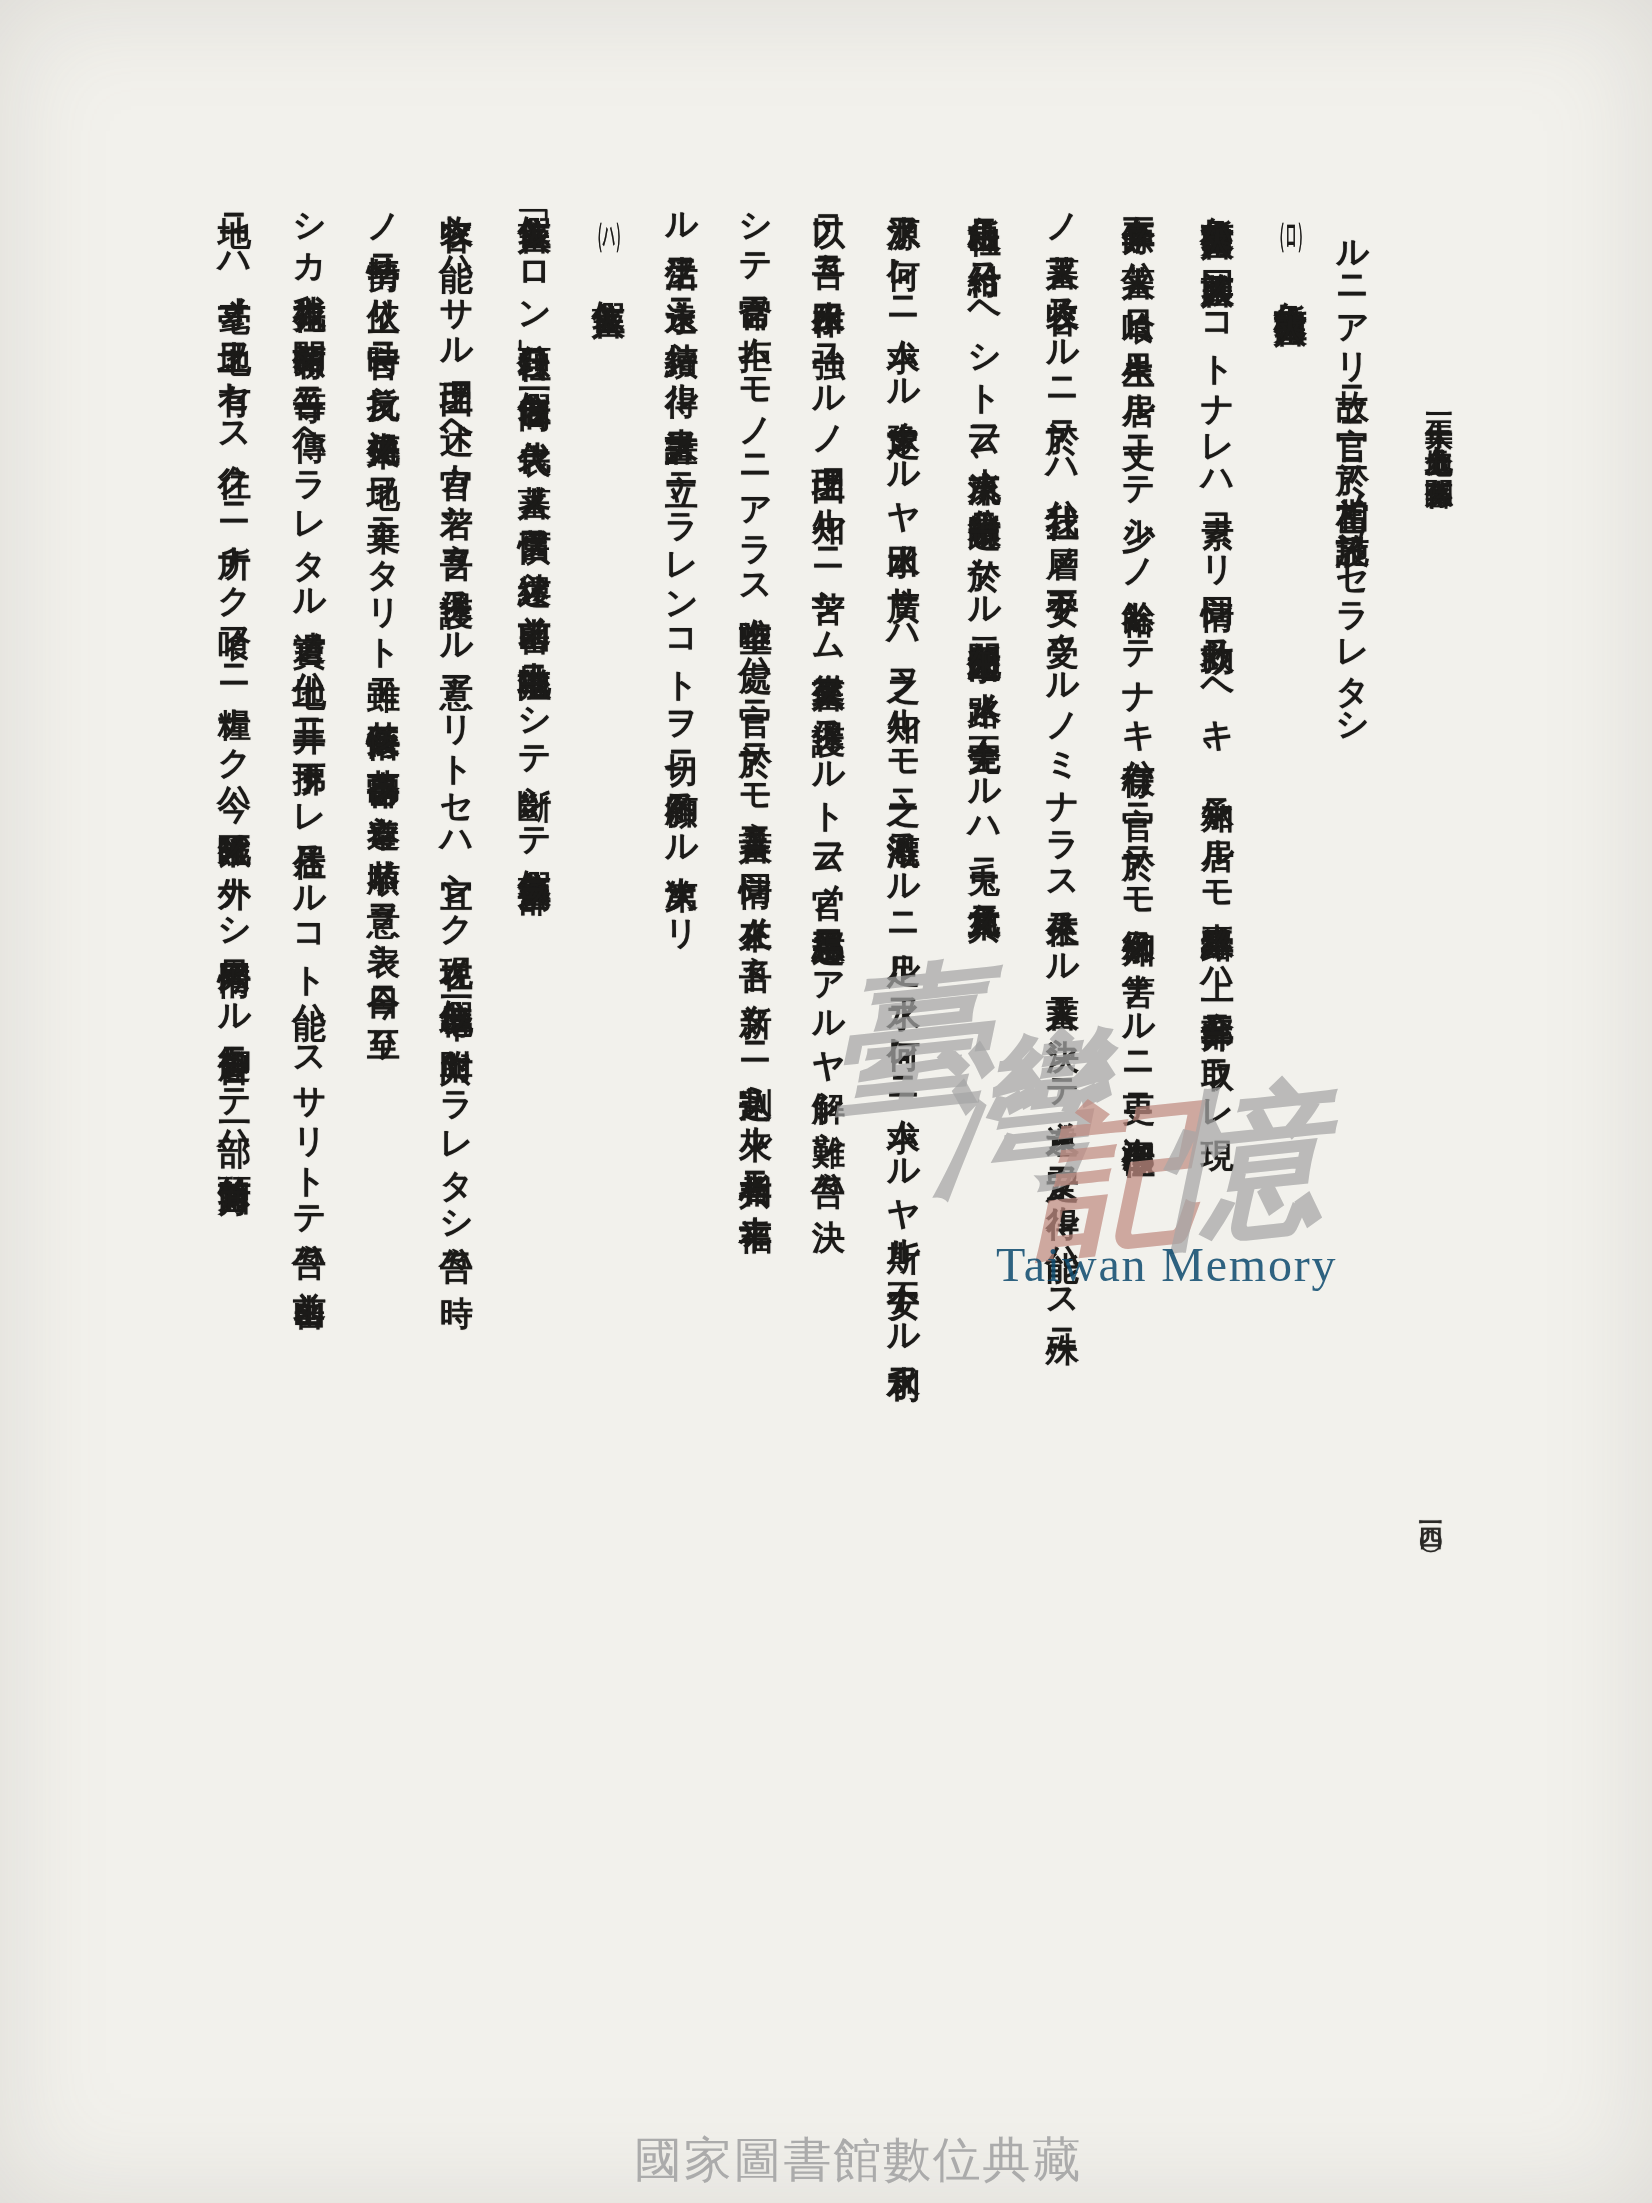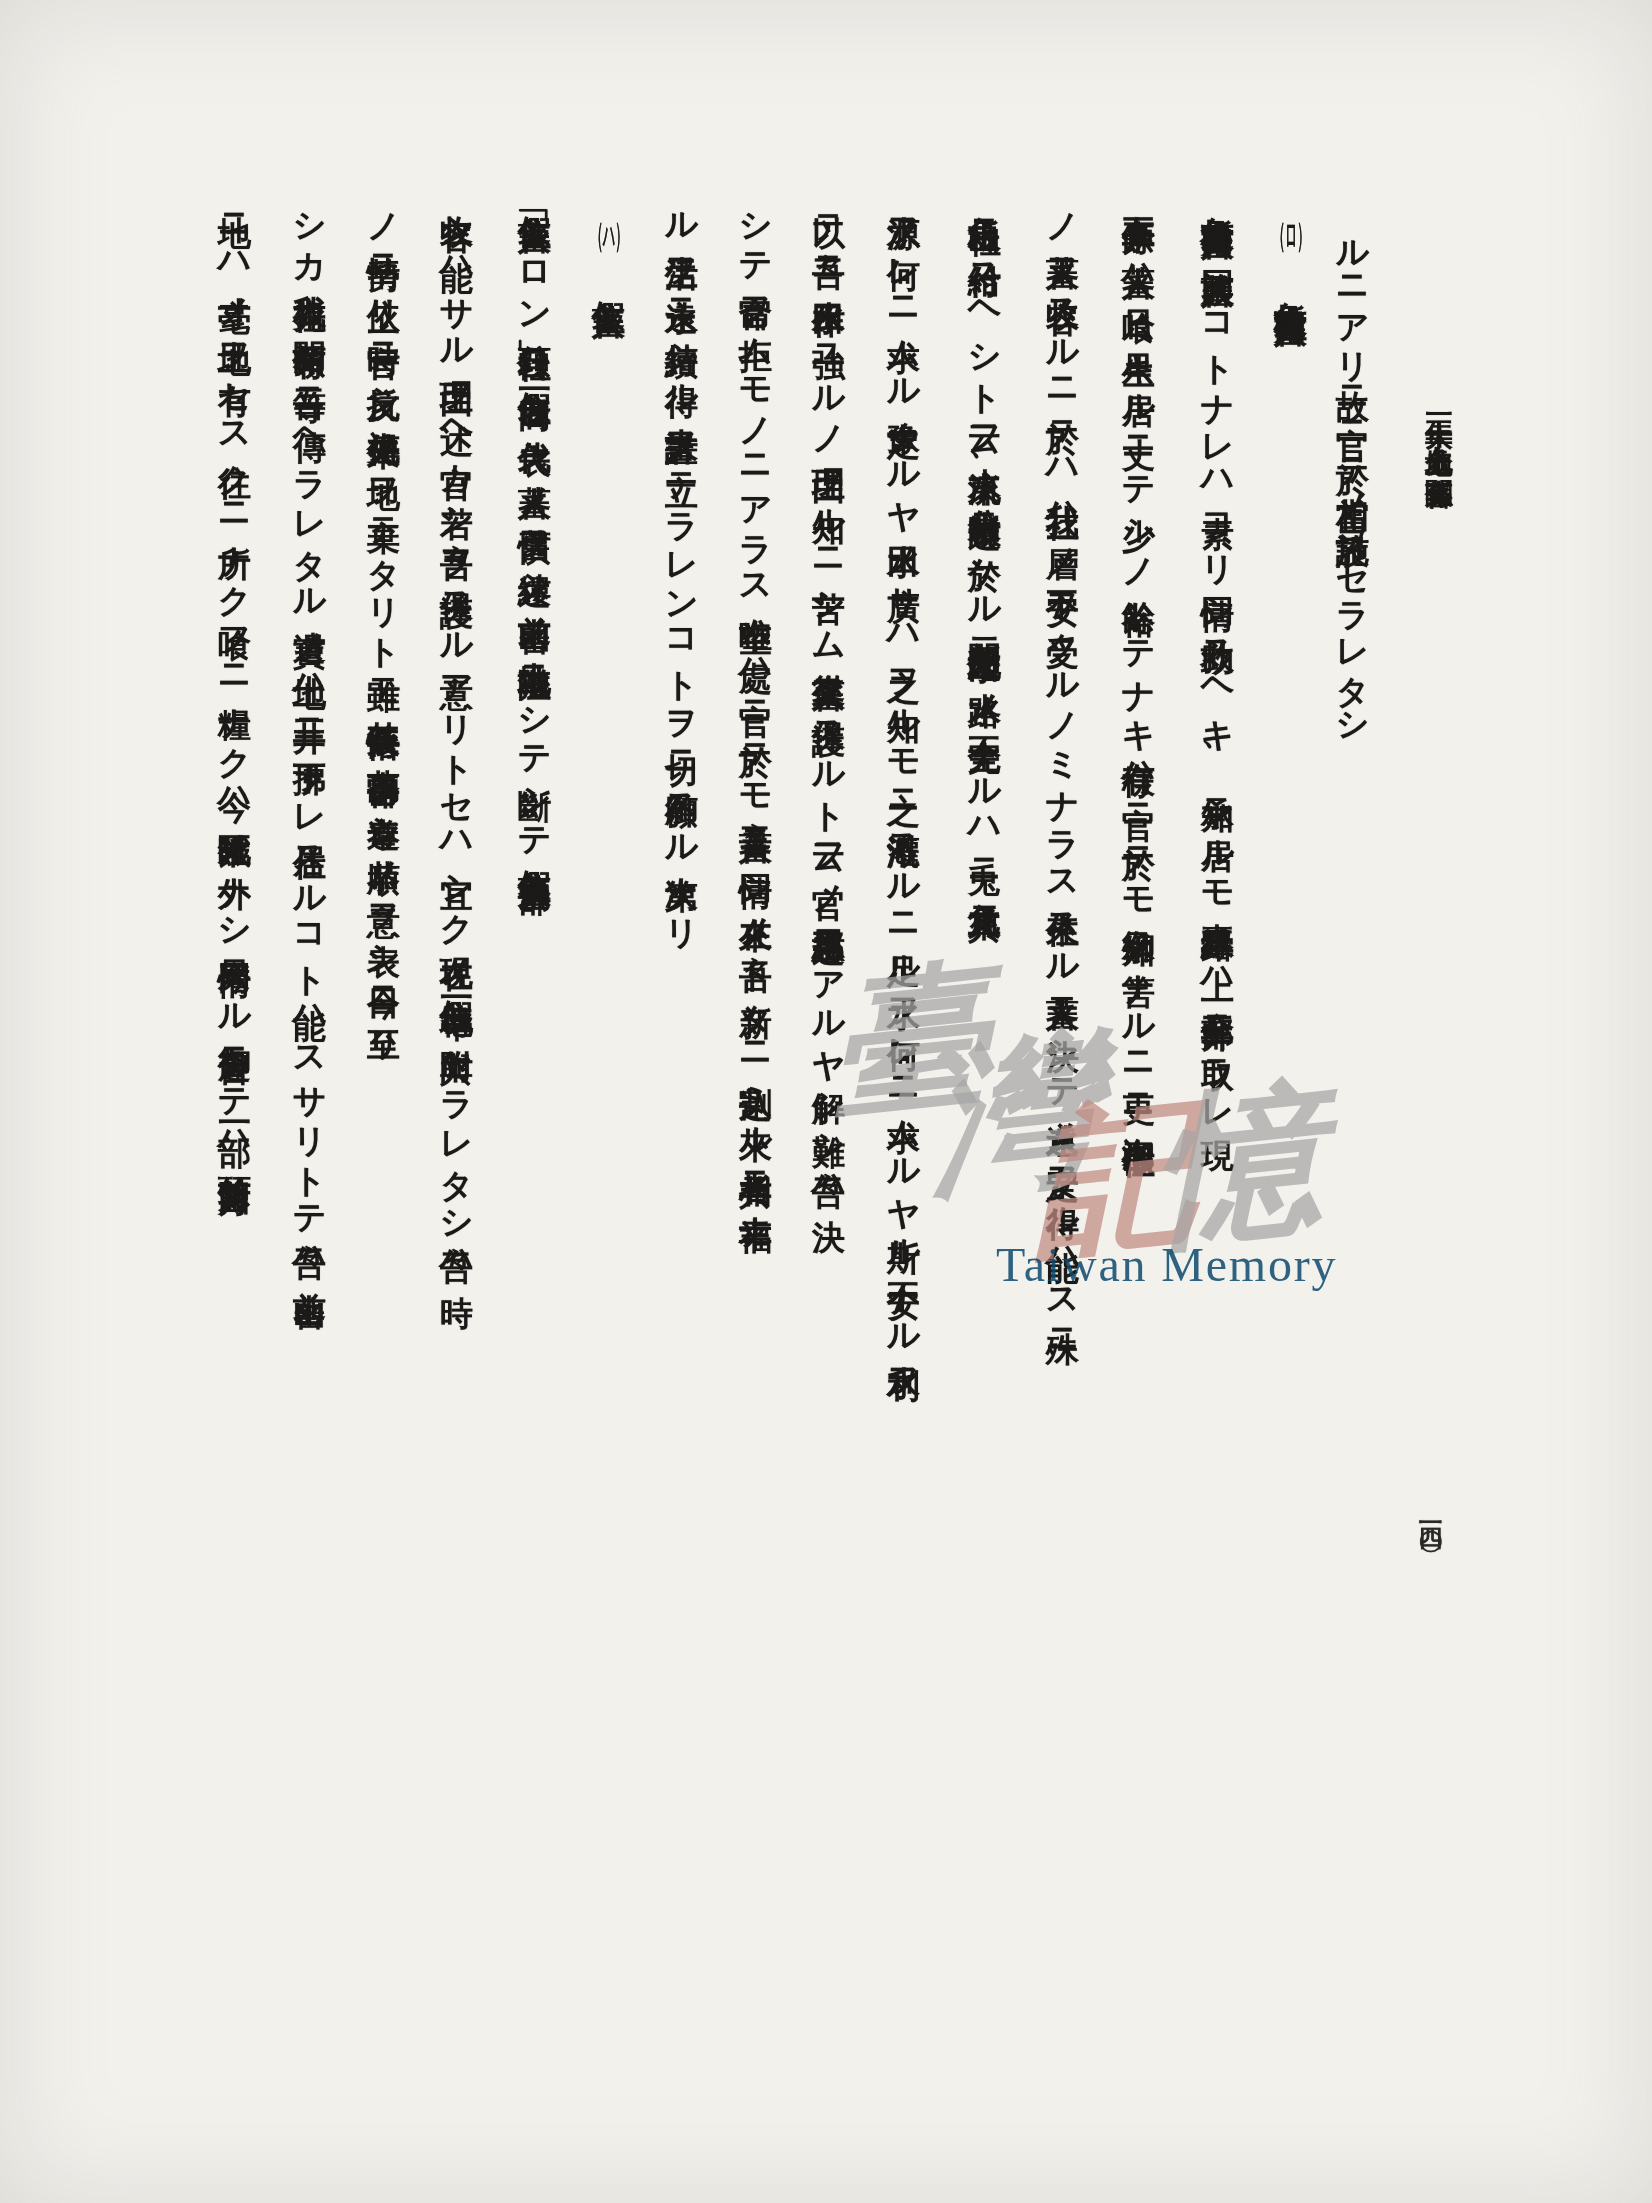--- a/index.html
+++ b/index.html
@@ -94,15 +94,16 @@
   <div class="vcol pagenum-col" style="--x:1437px; --top:1509px;">四一〇</div>
 
   <div>
     <div class="wm-char" style="--x: 831px; top: 962px; left: 831px; font-size: 156px; color: rgb(166, 166, 166);">臺</div>
       <div class="wm-char" style="--x: 932px; top: 1033px; left: 932px; font-size: 163px; color: rgb(166, 166, 166);">灣</div>
       <div class="wm-char" style="--x: 1036px; top: 1097px; left: 1036px; font-size: 158px; color: rgb(193, 140, 130);">記</div>
       <div class="wm-char" style="--x: 1155px; top: 1082px; left: 1155px; font-size: 165px; color: rgb(166, 166, 166);">憶</div>
     <div class="wm-latin" style="left: 996px; top: 1218px; font-size: 48px; letter-spacing: 1.8px; color: #0c4a6e; margin-top: 23px;">Taiwan Memory</div>
   </div>
 
+  <div class="footer" style="left: 634px; top: 2136px; font-size: 48px; color: rgb(171, 171, 171);">國家圖書館數位典藏</div>
 
 </div>
 
 
 </body></html>

